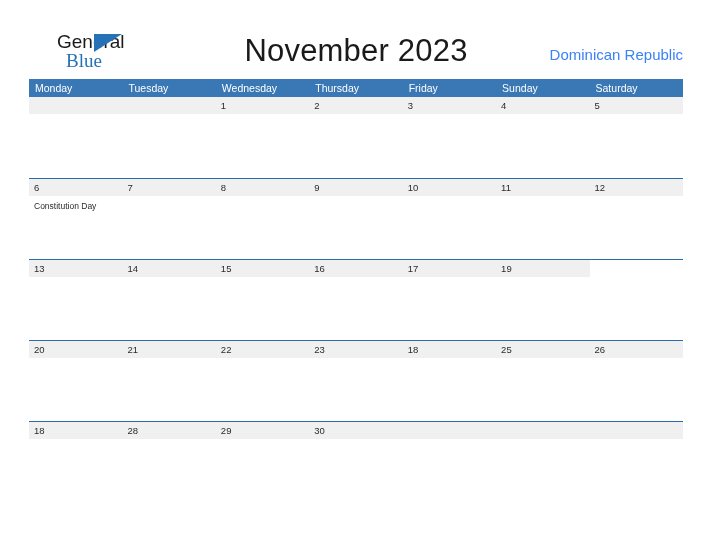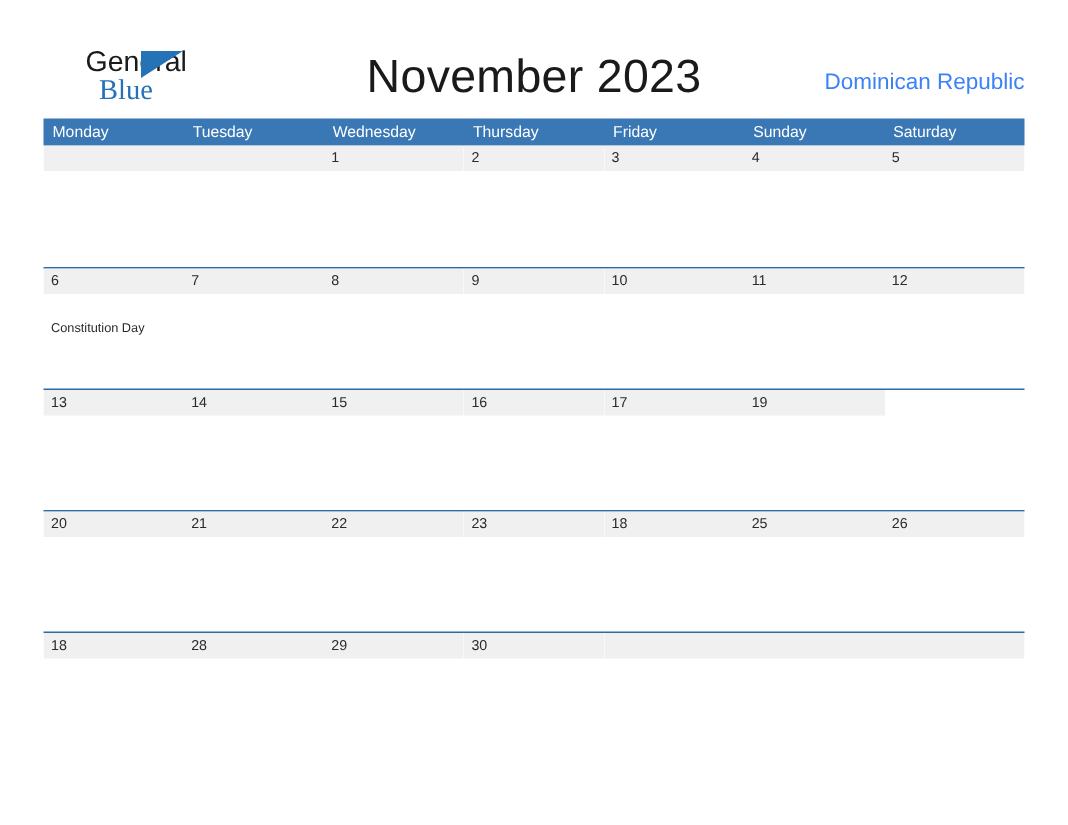--- a/index.html
+++ b/index.html
@@ -155,21 +155,21 @@
     margin: 0 -5px;
     padding: 0 5px;
     box-sizing: content-box;
     font-family: "Liberation Sans", sans-serif;
   }
   .day-cell.empty .daynum {
     color: transparent;
   }
   .day-cell .events {
     display: block;
-    padding-top: 16px;
+    padding-top: 4px;
   }
   .day-cell .event {
     display: block;
     font-size: 8.5px;
     line-height: 12px;
     color: #2b2b2b;
     white-space: nowrap;
     overflow: hidden;
     text-overflow: ellipsis;
     font-family: "Liberation Sans", sans-serif;

